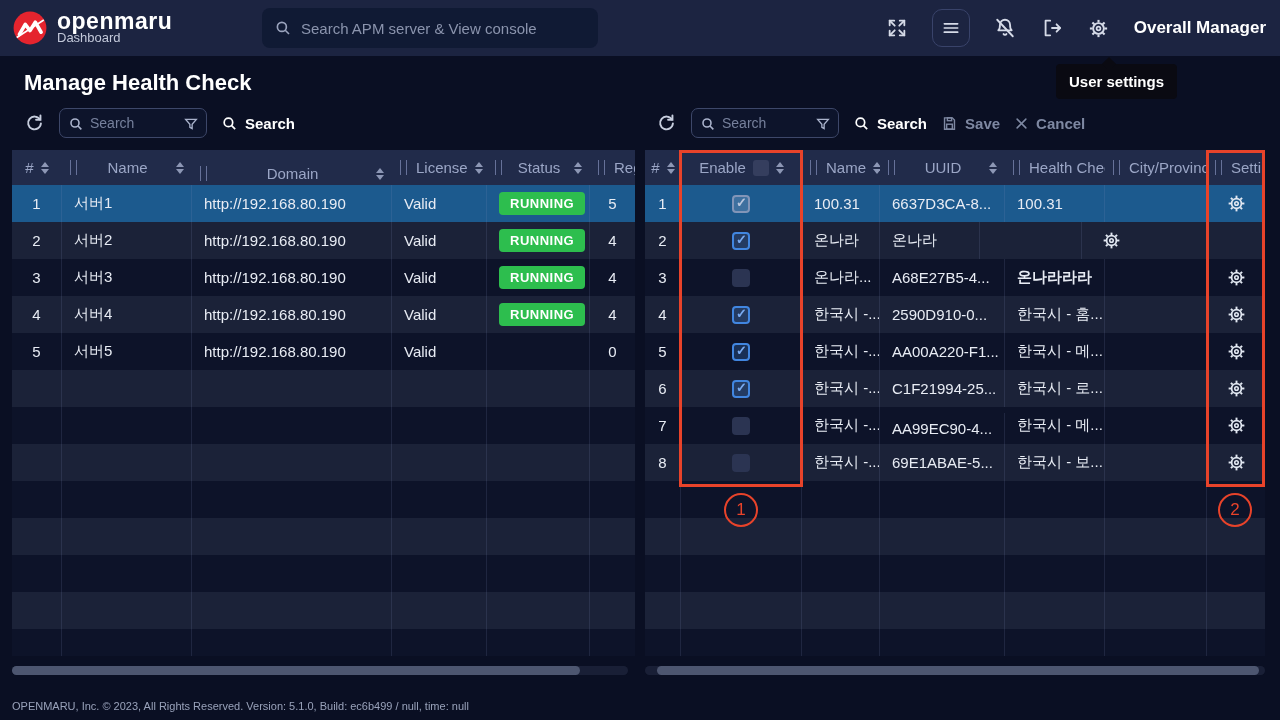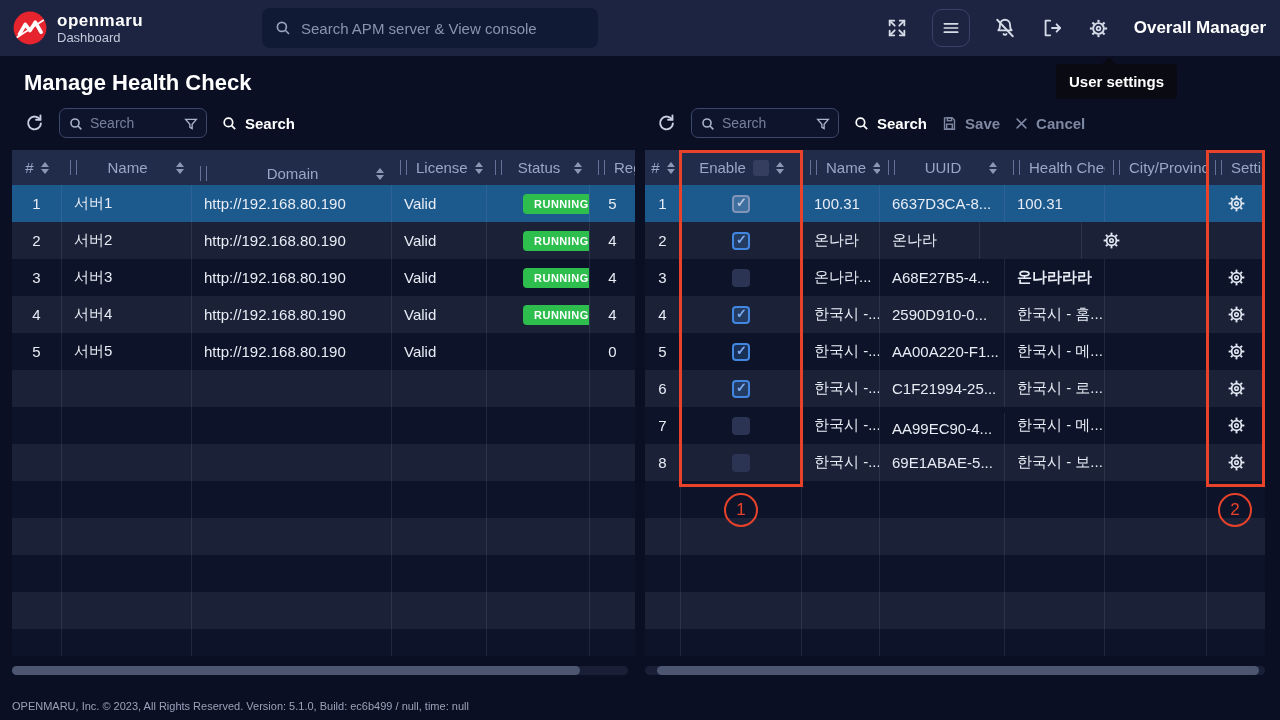--- a/index.html
+++ b/index.html
@@ -11,21 +11,21 @@
     color:#e8ecf4;
   }
   svg { display:block; }
 
   
   .navbar{
     position:absolute; left:0; top:0; width:1280px; height:56px;
     background:#1c2441;
   }
   .logo-wrap{ position:absolute; left:12px; top:10px; display:flex; align-items:center; gap:9px; }
-  .logo-text .t1{ font-size:17px; font-weight:bold; color:#ffffff; letter-spacing:.5px; line-height:18px;}
+  .logo-text .t1{ font-size:23px; font-weight:bold; color:#ffffff; letter-spacing:.5px; line-height:18px;}
   .logo-text .t2{ font-size:13px; color:#c3c9da; line-height:15px;}
   .nav-search{
     position:absolute; left:262px; top:8px; width:336px; height:40px;
     background:#101a34; border-radius:8px; display:flex; align-items:center; padding:0 12px; gap:9px;
   }
   .nav-search input{
     background:transparent; border:none; outline:none; color:#e8ecf4;
     font-size:15px; width:100%; font-family:"Liberation Sans", sans-serif;
   }
   .nav-search input::placeholder{ color:#8b94ad; }
@@ -96,22 +96,22 @@
   .row.light{ background:#1b2238; }
   .row.selected{ background:#1c5a8e; }
   .td{
     display:flex; align-items:center; font-size:15px; color:#e8ecf4;
     padding:0 12px; overflow:hidden; white-space:nowrap;
     border-right:1px solid rgba(130,146,185,.16);
   }
   .td:last-child{ border-right:none; }
   .td.center{ justify-content:center; padding:0 4px; }
   .badge{
-    background:#2dbe4e; color:#fff; font-size:11px; font-weight:bold; letter-spacing:.5px;
-    padding:4px 11px; border-radius:4px;margin-left:24px;
+    background:#2dbe4e; color:#fff; font-size:13px; font-weight:bold; letter-spacing:.5px;
+    padding:4px 11px; border-radius:4px;
   }
   .cb{ width:18px; height:18px; border-radius:4px; background:#2b3452; position:relative; }
   .cb.checked{ border:2px solid #4186e0; background:rgba(65,134,224,.25); }
   .cb.checked::after{
     content:"\2713"; position:absolute; left:2px; top:-2px; font-size:13px; font-weight:bold; color:#79aaf0;
   }
   .row.selected .cb.checked{ border-color:#8295b8; background:rgba(150,170,205,.28); }
   .row.selected .cb.checked::after{ color:#b9c6dd; }
   .hcb{ width:16px; height:16px; border-radius:3px; background:#353e5e; flex:none;}
 

